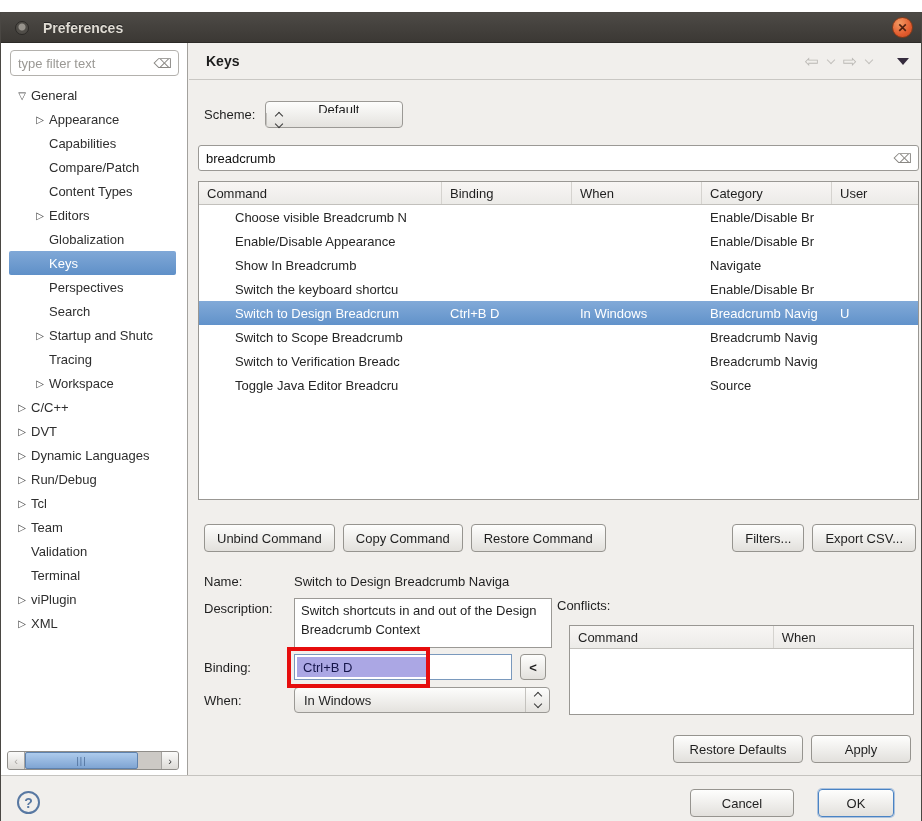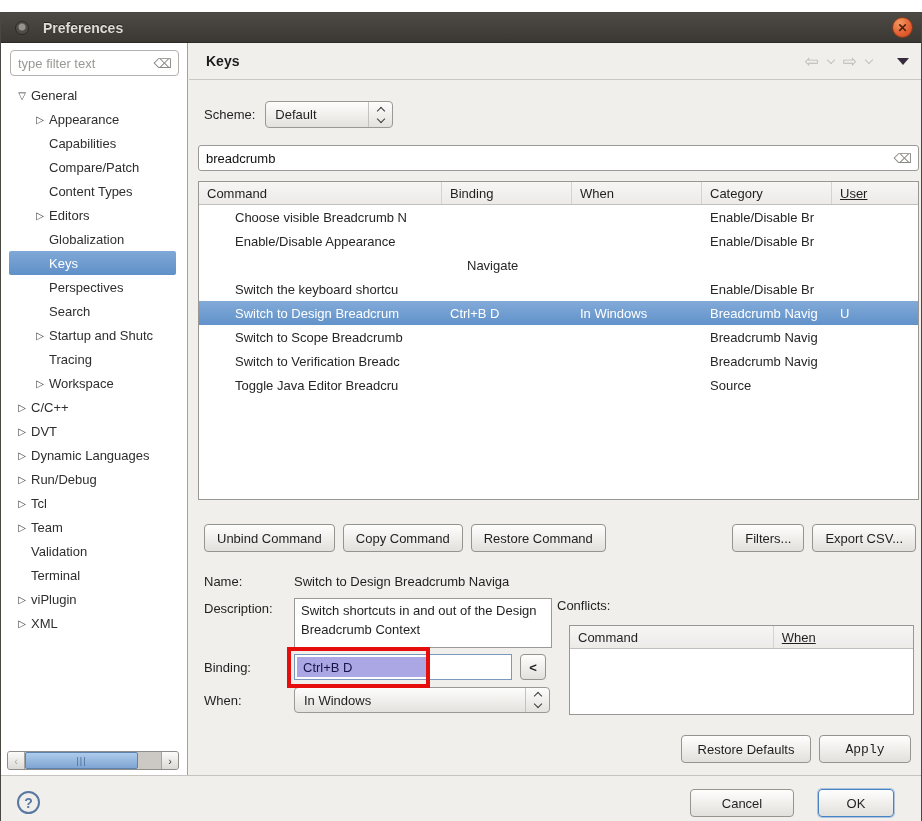--- a/index.html
+++ b/index.html
@@ -62,34 +62,34 @@
   .scheme-row { position:absolute; top:58px; left:15px; height:27px; display:flex; align-items:center; }
   .scheme-label { font-size:13px; color:#1f1f1f; margin-right:10px; }
   .combo { background:linear-gradient(#fdfdfc,#e4e2de); border:1px solid #9b9995; border-radius:4px;
     display:flex; align-items:center; font-size:13px; color:#1f1f1f; cursor:pointer; }
   .combo .cval { flex:1; padding-left:9px; white-space:nowrap; overflow:hidden; }
   .spinner { width:24px; flex:none; align-self:stretch; border-left:1px solid #c4c2be;
     display:flex; flex-direction:column; align-items:center; justify-content:center; }
   .chev { width:6px; height:6px; border-left:1.5px solid #3a3a3a; border-top:1.5px solid #3a3a3a; }
   .chev.up { transform:rotate(45deg); margin-bottom:1px; }
   .chev.dn { transform:rotate(225deg); margin-top:1px; }
-  .scheme-combo { width:128px; height:27px; }
+  .scheme-combo { width:138px; height:27px;flex-direction:column; }
 
   .search-wrap { position:absolute; top:102px; left:9px; width:721px; height:26px;
     background:#fff; border:1px solid #9b9995; border-radius:3px; display:flex; align-items:center; }
   .search-wrap input { flex:1; border:none; outline:none; background:transparent;
     font-family:"Liberation Sans",sans-serif; font-size:13px; color:#111; padding:0 4px 0 7px; min-width:0; }
 
   .cmd-table { position:absolute; top:138px; left:9px; width:721px; height:319px;
     background:#ffffff; border:1px solid #999793; overflow:hidden; }
   .thead { display:flex; height:23px; background:linear-gradient(#f8f6f4,#ecebe8);
     border-bottom:1px solid #c2c0bc; }
   .thead .hc { font-size:13px; color:#1f1f1f; padding-left:8px; display:flex; align-items:center;
     border-right:1px solid #d5d3cf; white-space:nowrap; overflow:hidden; }
-  .thead .hc:last-child { border-right:none;text-decoration:underline; }
+  .thead .hc:last-child { border-right:none; }
   .trow { display:flex; height:24px; align-items:center; font-size:13px; color:#262626; cursor:default; }
   .trow .tc { white-space:nowrap; overflow:hidden; padding-left:8px; flex:none; }
   .trow .tc.c0 { padding-left:36px; }
   .c0 { width:243px; } .c1 { width:130px; } .c2 { width:130px; } .c3 { width:130px; } .c4 { width:86px; }
   .trow.sel { background:linear-gradient(#82aad8,#6192ca); color:#ffffff; }
 
   .actions-row { position:absolute; top:481px; left:15px; right:5px; height:28px;
     display:flex; align-items:center; }
   .btn { background:linear-gradient(#fefefd,#e2e0dc); border:1px solid #96948f; border-radius:4px;
     height:28px; font-family:"Liberation Sans",sans-serif; font-size:13px; color:#1f1f1f;
@@ -113,21 +113,21 @@
   .binding-sel { background:#aba7e4; height:20px; width:130px; margin-left:2px;
     display:flex; align-items:center; font-size:13px; color:#15154a; padding-left:6px; white-space:nowrap; }
   .binding-back-btn { position:absolute; left:331px; top:611px; width:26px; height:26px;
     font-size:13px; font-weight:bold; padding:0; }
   .red-rect { position:absolute; left:98px; top:604px; width:143px; height:41px;
     border:4px solid #e60d0d; pointer-events:none; z-index:5; }
   .when-combo { position:absolute; left:105px; top:644px; width:256px; height:26px; }
 
   .bottom-btns { position:absolute; top:692px; right:10px; display:flex; align-items:center; }
   .bottom-btns .btn { margin-left:8px; }
-  .btn.w-restore { width:130px; } .btn.w-apply { width:92px;font-family:Liberation Mono, monospace; }
+  .btn.w-restore { width:130px; } .btn.w-apply { width:100px; }
 
   
   .footer { position:absolute; top:762px; left:0; right:0; height:58px; background:#f1efec;
     border-top:1px solid #c5c3bf; }
   .help-btn { position:absolute; left:16px; top:15px; width:23px; height:23px; border-radius:50%;
     border:2px solid #5878a2; color:#5878a2; font-size:14px; font-weight:bold;
     display:flex; align-items:center; justify-content:center; background:transparent; cursor:pointer; }
   .btn.cancel { position:absolute; right:127px; top:13px; width:104px; }
   .btn.ok { position:absolute; right:27px; top:13px; width:76px;
     border:1px solid #4a83c4; box-shadow:0 0 0 1px rgba(88,140,205,.45); }
@@ -295,20 +295,21 @@
             <span class="tc c4"></span>
           </div>
           <div class="trow">
             <span class="tc c0">Enable/Disable Appearance</span>
             <span class="tc c1"></span>
             <span class="tc c2"></span>
             <span class="tc c3">Enable/Disable Br</span>
             <span class="tc c4"></span>
           </div>
           <div class="trow">
+            <span class="tc c0">Show In Breadcrumb</span>
             <span class="tc c1"></span>
             <span class="tc c2"></span>
             <span class="tc c3">Navigate</span>
             <span class="tc c4"></span>
           </div>
           <div class="trow">
             <span class="tc c0">Switch the keyboard shortcu</span>
             <span class="tc c1"></span>
             <span class="tc c2"></span>
             <span class="tc c3">Enable/Disable Br</span>

